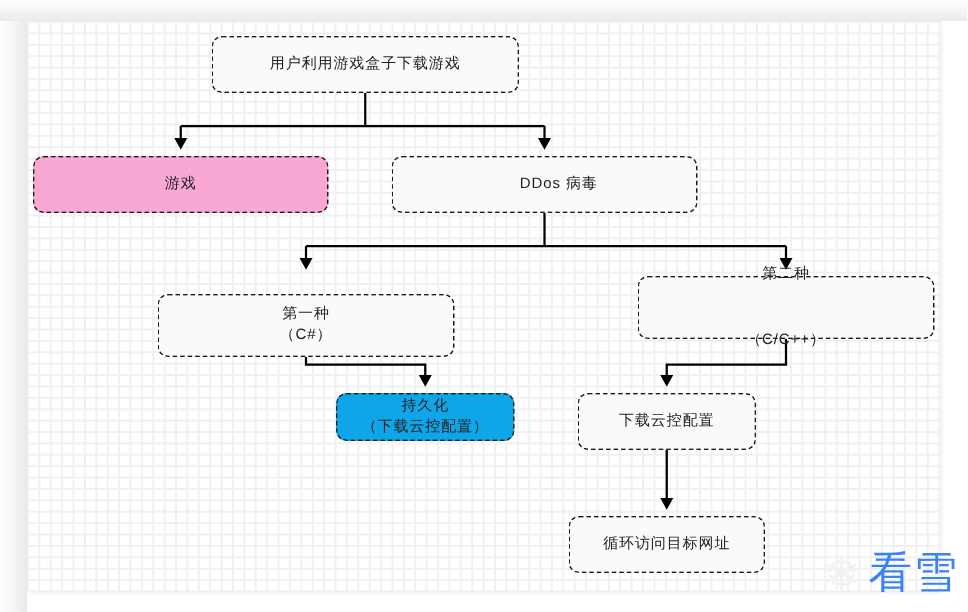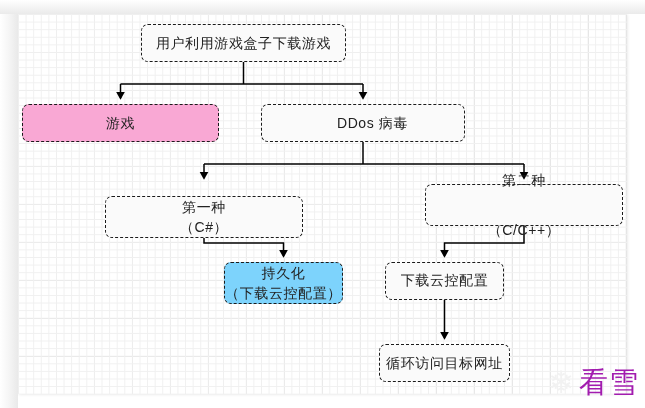--- a/index.html
+++ b/index.html
@@ -56,21 +56,21 @@
   .node {
     position: absolute;
     box-sizing: border-box;
     border: 1.4px dashed #1b1b1b;
     border-radius: 7px;
     background: #fafafa;
     display: flex;
     flex-direction: column;
     align-items: center;
     justify-content: center;
-    font-size: 14px;
+    font-size: 10px;
     color: #222222;
     line-height: 1.45;
     letter-spacing: 0.6px;
     text-align: center;
     z-index: 4;
   }
   .node .l2 { display: block; }
 
   
   #wires {
@@ -93,21 +93,21 @@
     pointer-events: none;
     user-select: none;
   }
   #watermark .wm-flake {
     font-size: 31px;
     color: #f2f2f2;
     line-height: 1;
   }
   #watermark .wm-text {
     font-size: 29px;
-    color: #a21caf;
+    color: #3b82f6;
     line-height: 1;
     letter-spacing: 1px;
   }
 </style>
 </head>
 <body>
 
 <div id="screenshot">
 
   <div id="canvas"></div>
@@ -164,26 +164,26 @@
   <div class="node" style="left: 105px; top: 184px; width: 198px; height: 42px; background: rgb(250, 250, 250); border-color: rgb(27, 27, 27); margin-top: 12px;">
     <span class="l1">第一种</span>
     <span class="l2">（C#）</span>
   </div>
 
   <div class="node" style="left: 425px; top: 184px; width: 198px; height: 42px; background: rgb(250, 250, 250); border-color: rgb(27, 27, 27); gap: 29px;">
     <span class="l1">第二种</span>
     <span class="l2">（C/C++）</span>
   </div>
 
-  <div class="node" style="left: 224px; top: 262px; width: 119px; height: 42px; background: #7dd3fc; border-color: rgb(27, 27, 27);">
+  <div class="node" style="left: 224px; top: 262px; width: 119px; height: 32px; background: #0ea5e9; border-color: rgb(27, 27, 27);">
     <span class="l1">持久化</span>
     <span class="l2">（下载云控配置）</span>
   </div>
 
-  <div class="node" style="left: 385px; top: 262px; width: 119px; height: 38px; background: rgb(250, 250, 250); border-color: rgb(27, 27, 27); font-family: Liberation Mono, monospace;">
+  <div class="node" style="left: 385px; top: 262px; width: 119px; height: 38px; background: rgb(250, 250, 250); border-color: rgb(27, 27, 27);">
     <span class="l1">下载云控配置</span>
 
   </div>
 
   <div class="node" style="left: 379px; top: 344px; width: 131px; height: 38px; background: rgb(250, 250, 250); border-color: rgb(27, 27, 27); align-items: center;">
     <span class="l1">循环访问目标网址</span>
 
   </div>
 
   <div id="watermark">

